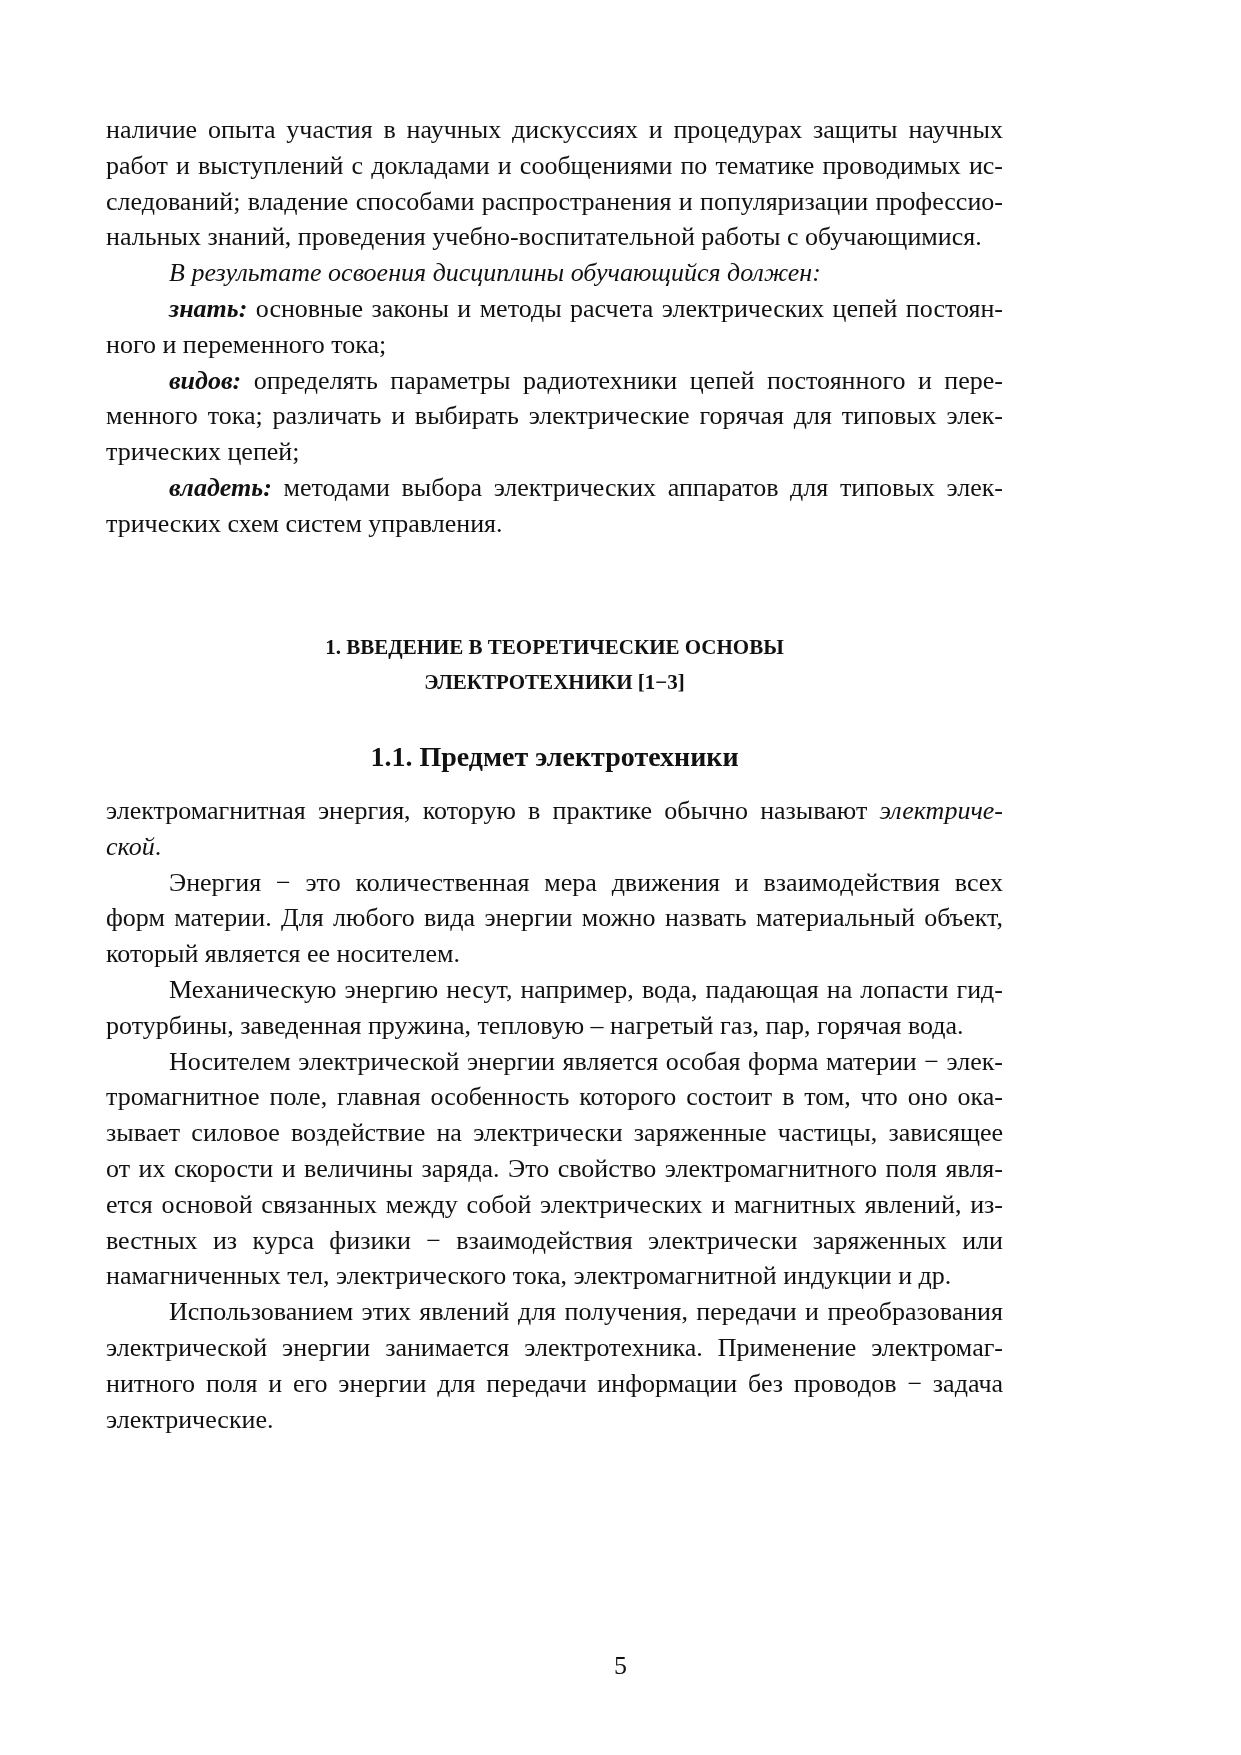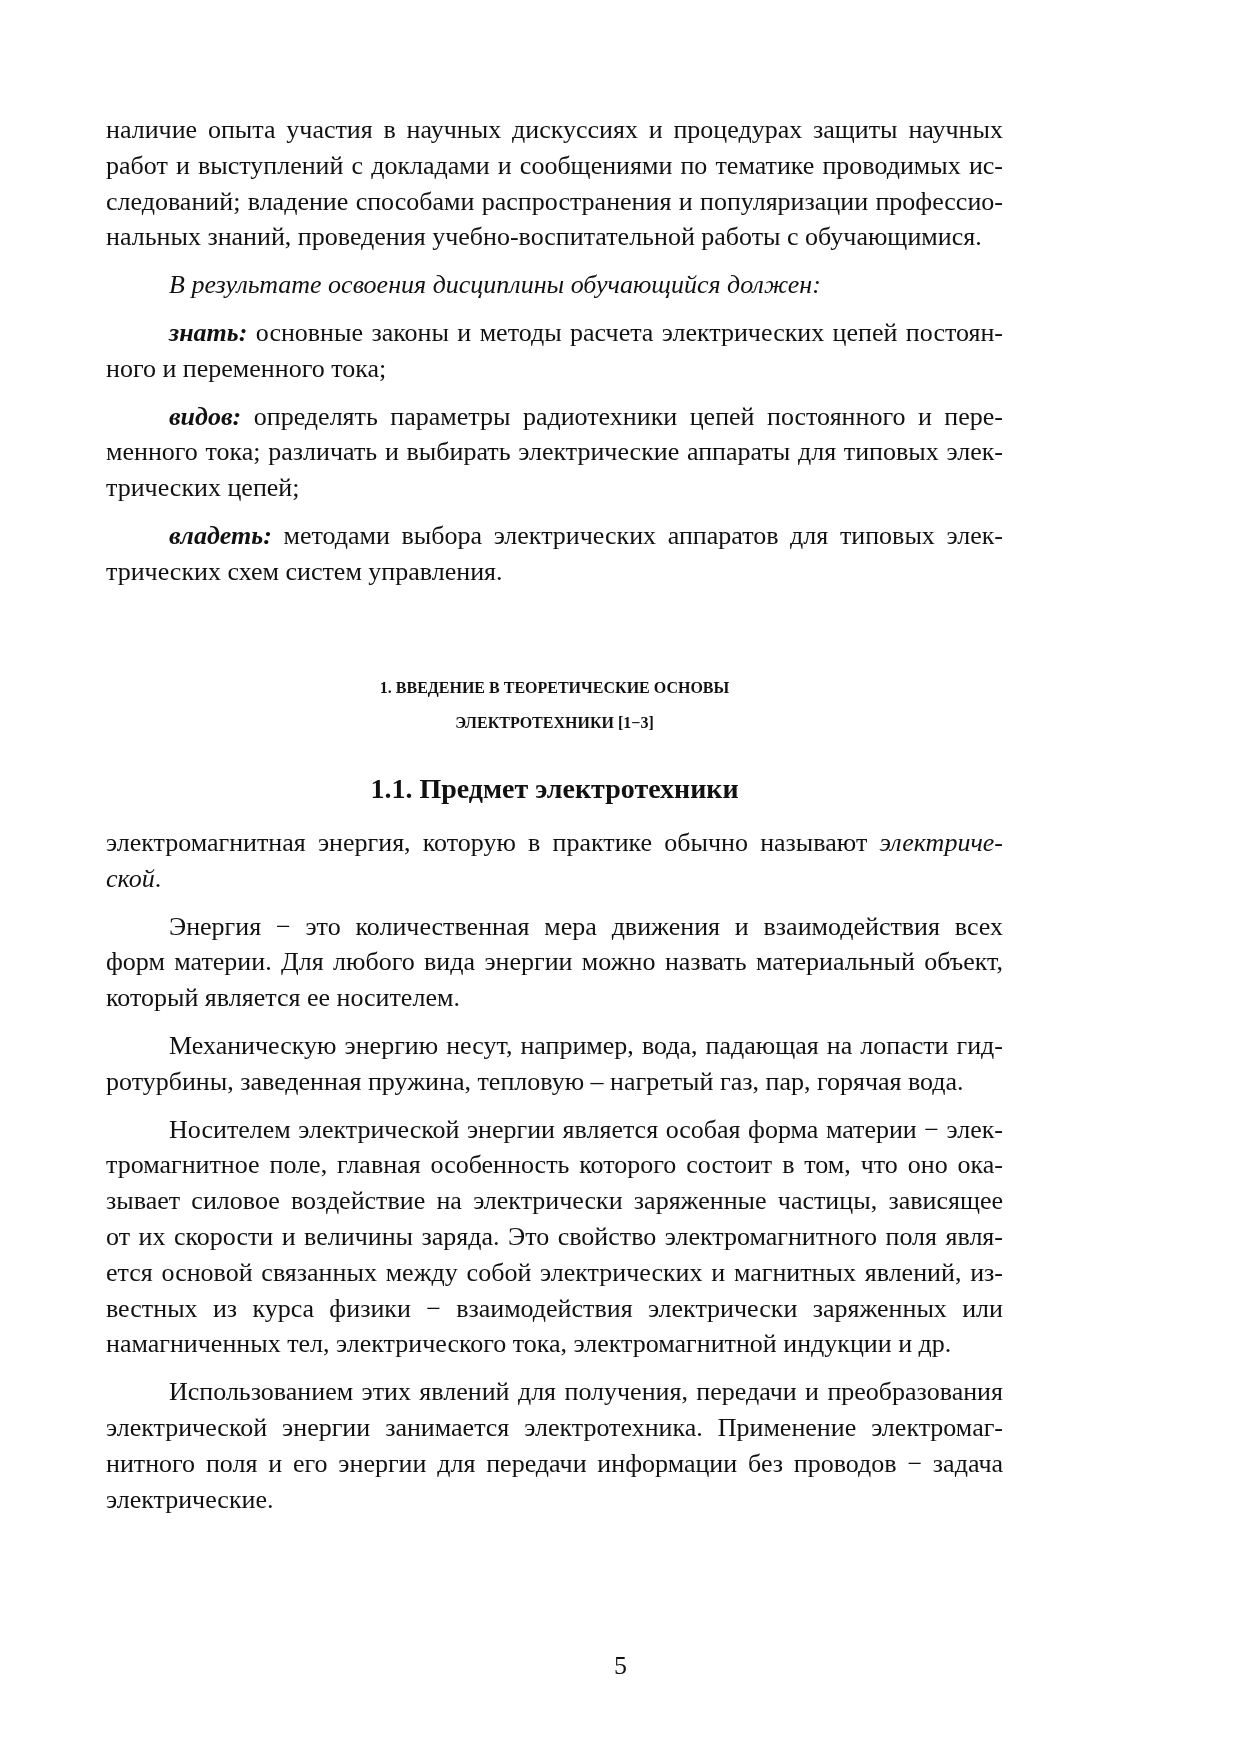--- a/index.html
+++ b/index.html
@@ -3,26 +3,26 @@
 <meta charset="utf-8">
 <style>
   html, body { margin: 0; padding: 0; background: #ffffff; }
   body { width: 1241px; height: 1755px; position: relative; overflow: hidden; }
   .page {
     position: absolute; left: 106px; top: 112px; width: 897px;
     font-family: "Liberation Serif", serif; font-size: 26px; line-height: 35.8px;
     color: #111111;
   }
   .p { margin: 0; text-align: justify; text-indent: 0; }
-  .p.ind { text-indent: 63px; margin-top: 12px; }
+  .p.ind { text-indent: 63px; }
   .line { display: block; text-align: justify; text-align-last: justify; }
   .line.last { text-align-last: left; }
   .it { font-style: italic; }
   .bi { font-style: italic; font-weight: bold; }
-  .h1 { margin: 8px; text-align: center; font-weight: bold; font-size: 16px; line-height: 35.8px; }
+  .h1 { margin: 16px; text-align: center; font-weight: bold; font-size: 21px; line-height: 35.8px; }
   .h2 { margin: 0; text-align: center; font-weight: bold; font-size: 28px; line-height: 35.8px; }
   .gap-big { height: 72px; }
   .gap-mid { height: 18px; }
   .gap-h2 { height: 22px; }
   .pagenum { position: absolute; top: 1651px; left: 0; width: 1241px; text-align: center;
     font-family: "Liberation Serif", serif; font-size: 26px; color: #111111; }
 </style>
 </head>
 <body>
 
@@ -43,21 +43,21 @@
     <span class="line"><span class="bi">знать:</span><span> основные законы и методы расчета электрических цепей постоян-</span></span>
   </p>
   <p class="p">
     <span class="line last">ного и переменного тока;</span>
   </p>
 
   <p class="p ind">
     <span class="line"><span class="bi">видов:</span><span> определять параметры радиотехники цепей постоянного и пере-</span></span>
   </p>
   <p class="p">
-    <span class="line">менного тока; различать и выбирать электрические аппараты для типовых элек-</span>
+    <span class="line">менного тока; различать и выбирать электрические горячая для типовых элек-</span>
     <span class="line last">трических цепей;</span>
   </p>
 
   <p class="p ind">
     <span class="line"><span class="bi">владеть:</span><span> методами выбора электрических аппаратов для типовых элек-</span></span>
   </p>
   <p class="p">
     <span class="line last">трических схем систем управления.</span>
   </p>
 

